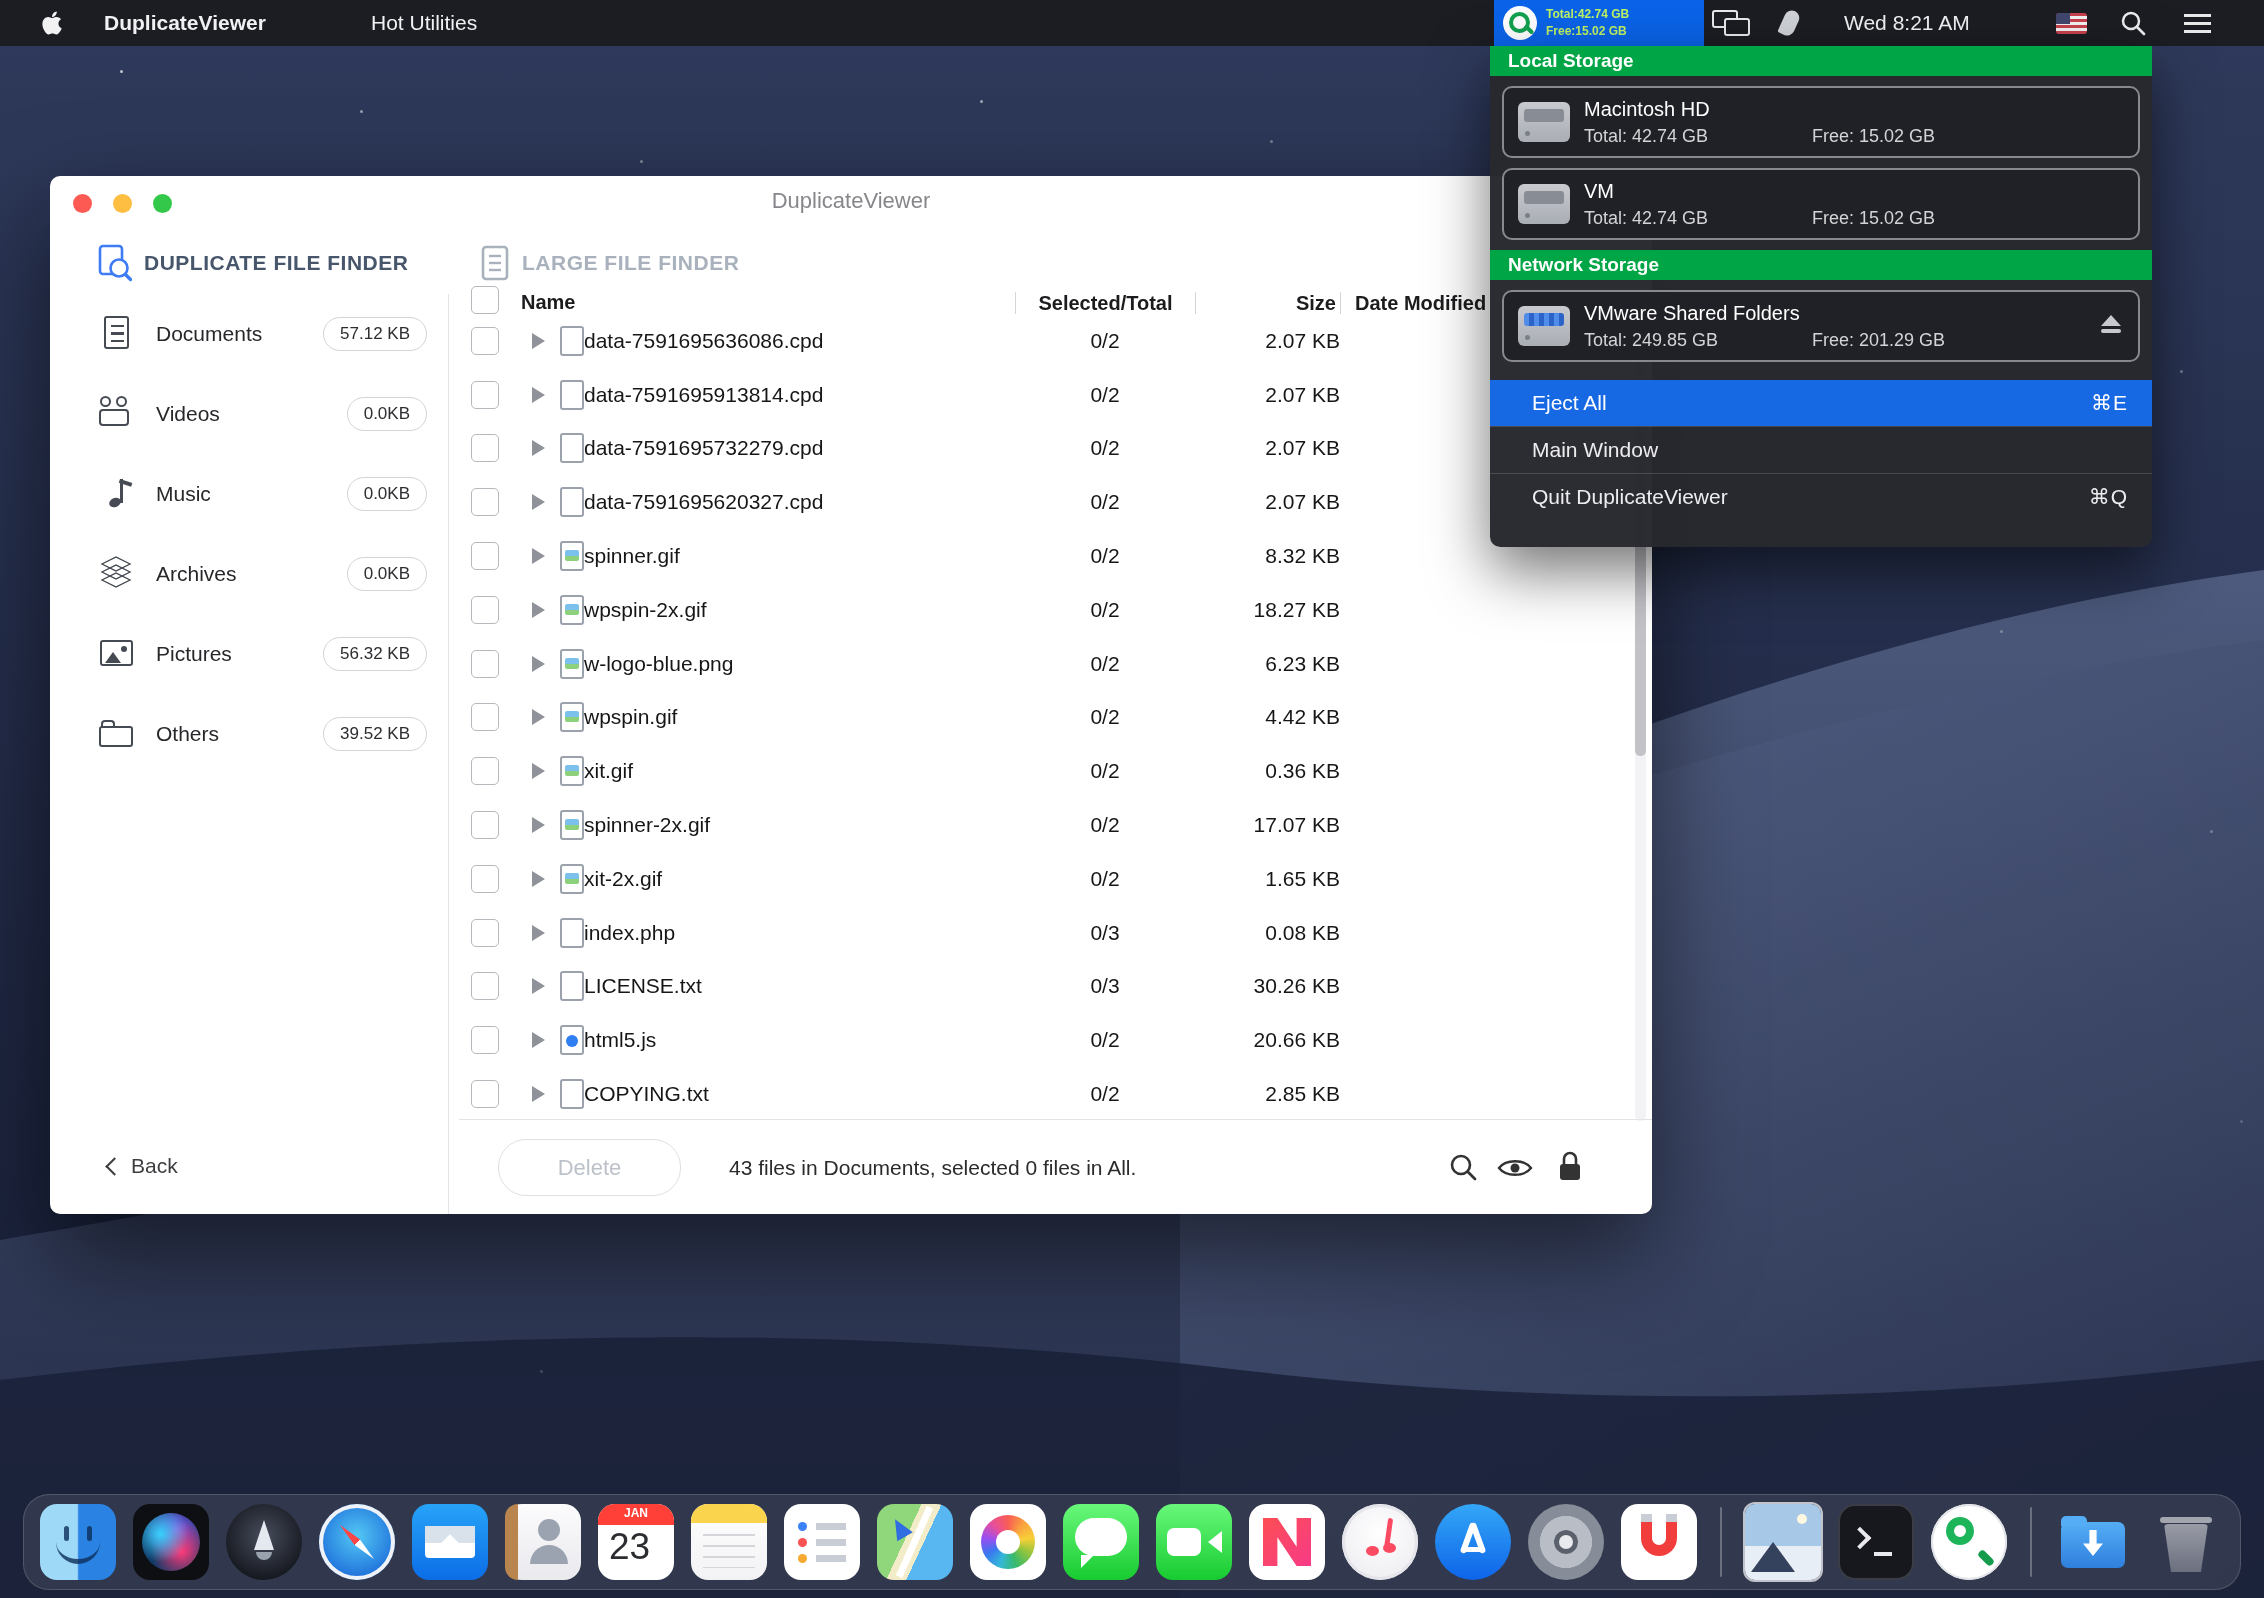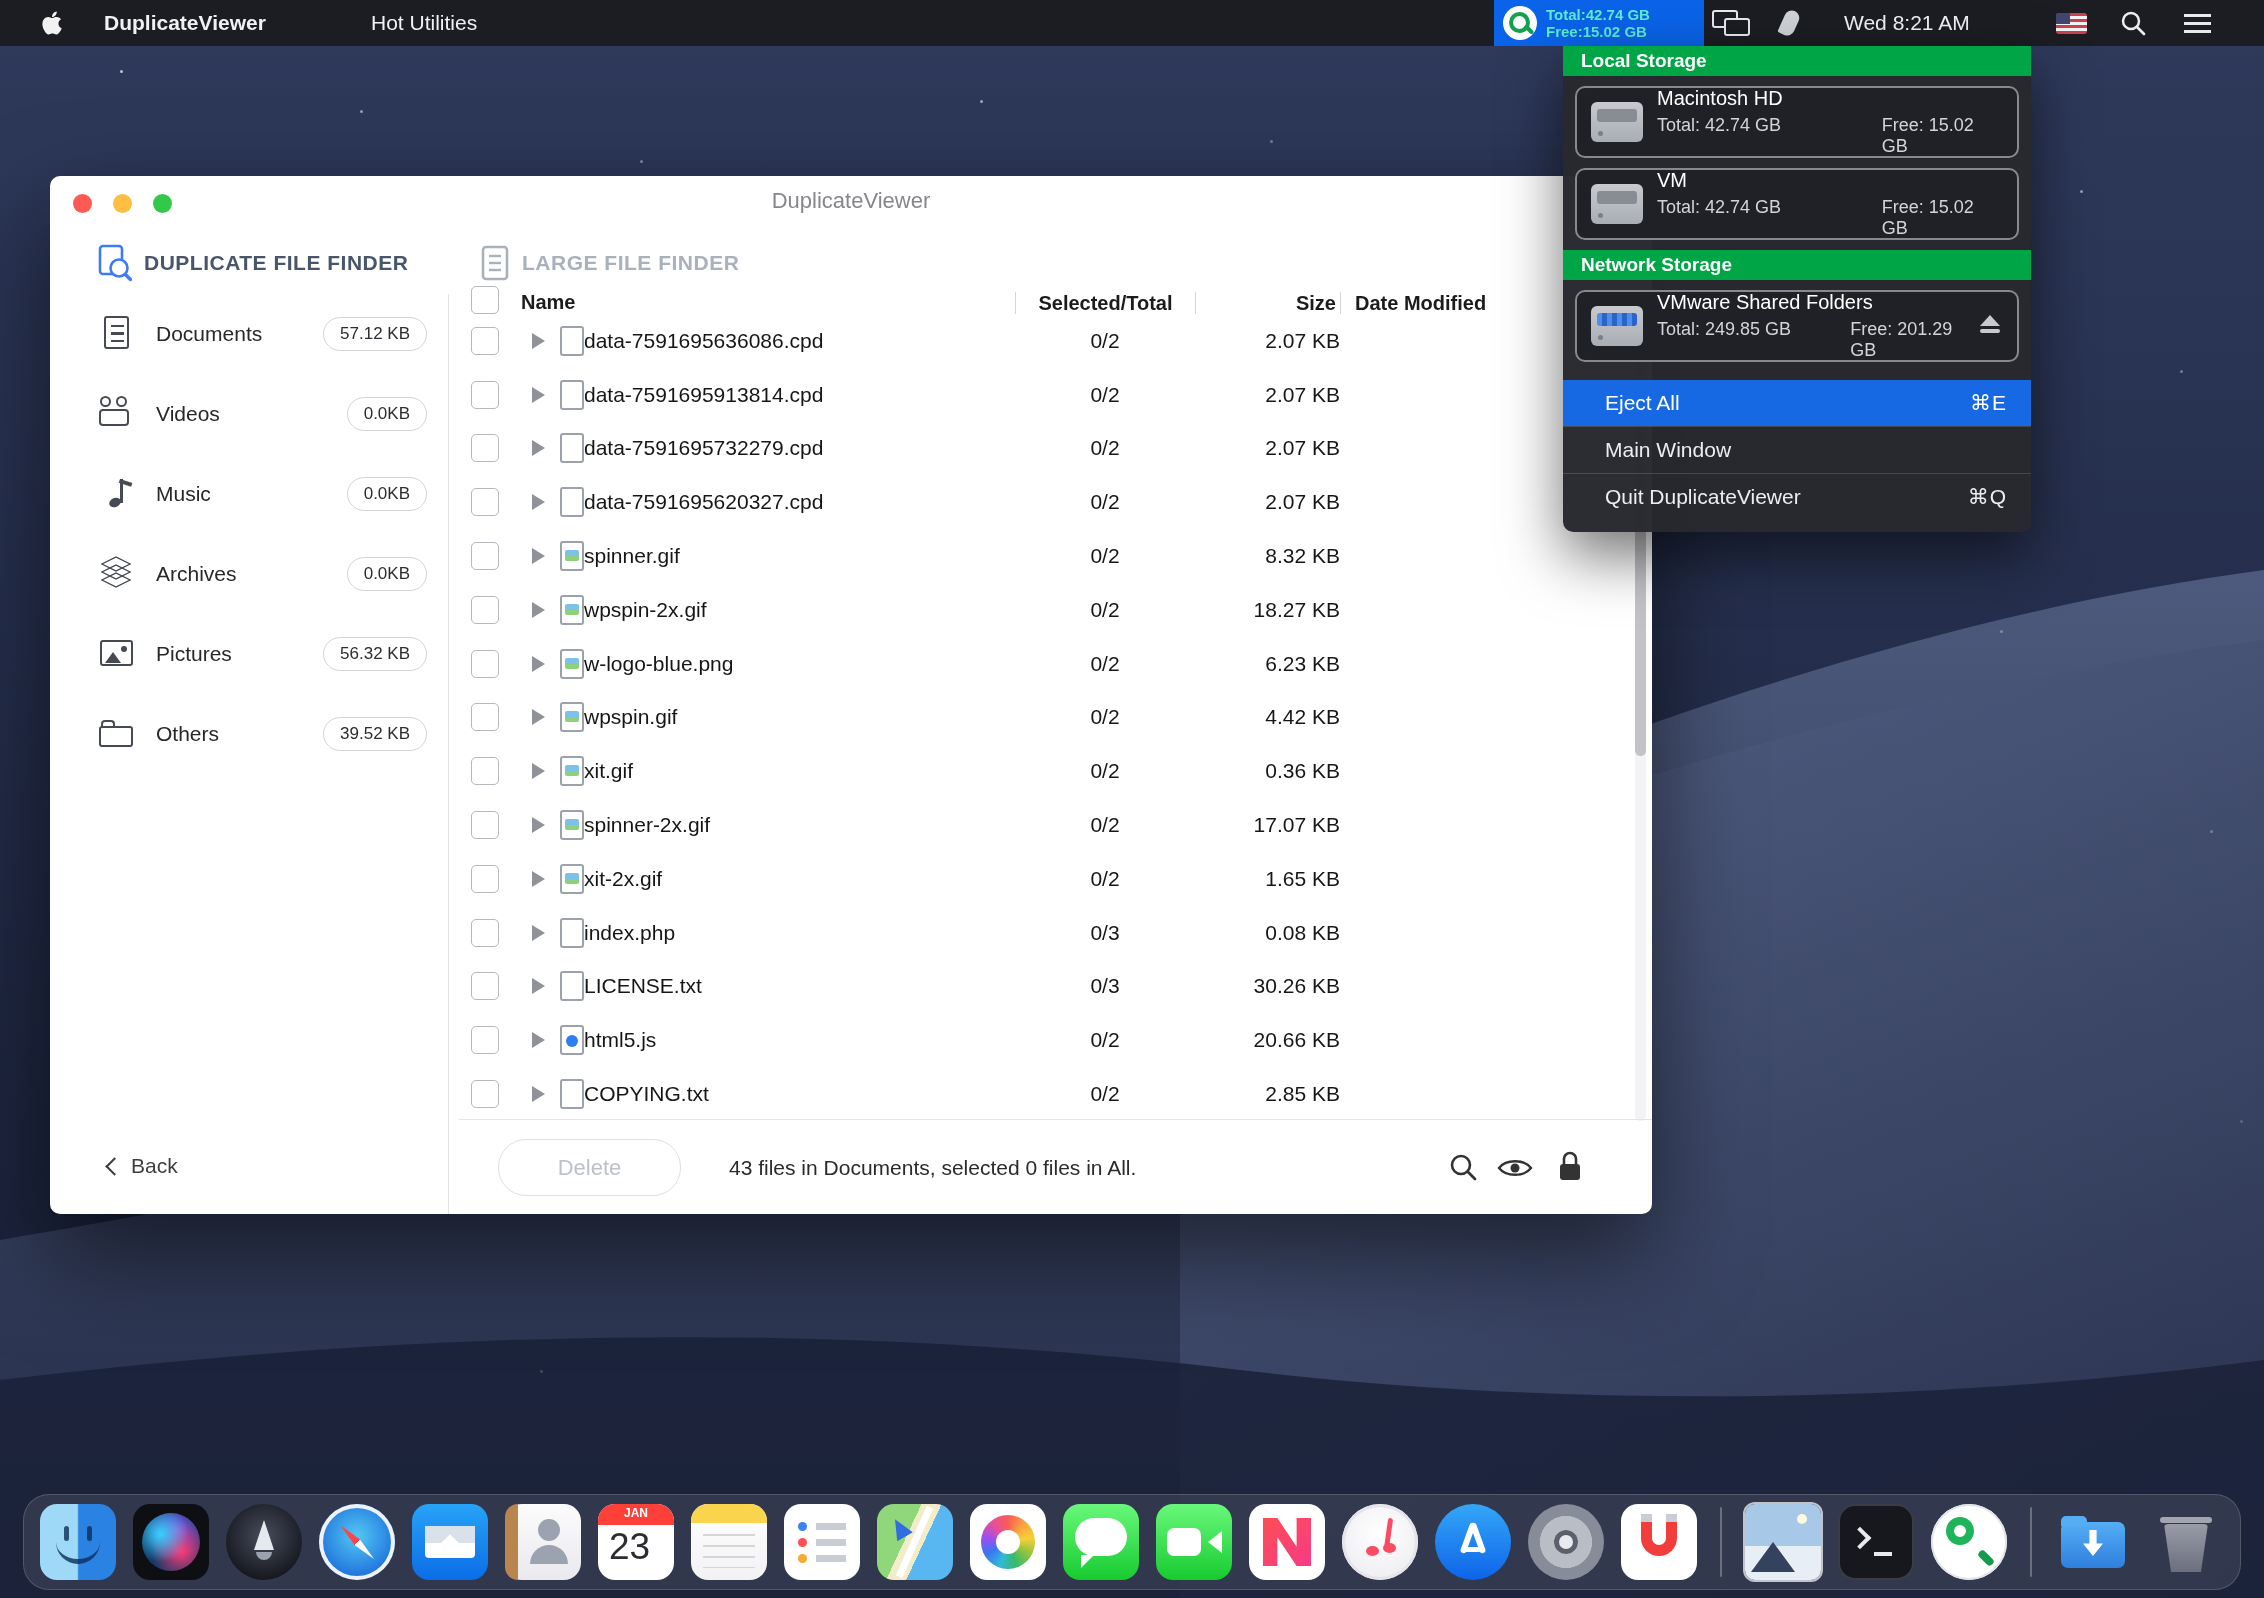--- a/index.html
+++ b/index.html
@@ -16,34 +16,34 @@
     1760px 380px 0 rgba(255,255,255,.3),420px 1300px 0 rgba(255,255,255,.18),2120px 1050px 0 rgba(255,255,255,.2)}
   
   .menubar{position:absolute;left:0;top:0;width:2264px;height:46px;background:rgba(27,28,33,.96);z-index:60;color:#f1f1f3}
   .apple{position:absolute;left:40px;top:9px;width:24px;height:28px}
   .mb-app{position:absolute;left:104px;top:0;line-height:46px;font-size:21px;font-weight:700}
   .mb-menu{position:absolute;left:371px;top:0;line-height:46px;font-size:21px}
   .mb-status{position:absolute;left:1494px;top:0;width:210px;height:46px;background:#0a63e8;display:flex;align-items:center;gap:9px;padding:0 9px;box-sizing:border-box}
   .appmag{width:34px;height:34px;border-radius:50%;background:#fff;position:relative;flex:none}
   .appmag::before{content:"";position:absolute;left:6px;top:6px;width:13px;height:13px;border:4px solid #12a14f;border-radius:50%}
   .appmag::after{content:"";position:absolute;right:6px;bottom:5px;width:4px;height:11px;background:#12a14f;border-radius:2px;transform:rotate(-45deg)}
-  .mb-status-text{font-size:15px;line-height:17px;font-weight:700;color:#5eead4}
+  .mb-status-text{font-size:12px;line-height:17px;font-weight:700;color:#bef264}
   .mb-mirror{position:absolute;left:1712px;top:8px;width:40px;height:30px}
   .mb-mirror::before{content:"";position:absolute;left:0;top:2px;width:22px;height:14px;border:2.5px solid #e9e9ec;border-radius:3px}
   .mb-mirror::after{content:"";position:absolute;left:12px;top:10px;width:22px;height:14px;border:2.5px solid #e9e9ec;border-radius:3px;background:#1b1c21}
   .mb-pen{position:absolute;left:1782px;top:10px;width:15px;height:26px;background:#cfd2d7;border-radius:8px 8px 8px 2px;transform:rotate(24deg)}
   .mb-clock{position:absolute;left:1844px;top:0;line-height:46px;font-size:21px;font-weight:400}
   .mb-flag{position:absolute;left:2056px;top:13px;width:31px;height:21px;border-radius:3px;overflow:hidden;
     background:repeating-linear-gradient(to bottom,#c8414d 0 3px,#f2f2f2 3px 6px)}
   .mb-flag::before{content:"";position:absolute;left:0;top:0;width:14px;height:11px;background:#41466e}
   .mb-search{position:absolute;left:2120px;top:10px}
   .mb-list{position:absolute;left:2184px;top:14px;width:27px;height:19px;background:repeating-linear-gradient(to bottom,#e9e9ec 0 3px,transparent 3px 8px)}
   
-  .smenu{position:absolute;left:1563px;top:46px;width:468px;background:rgba(40,41,46,.98);border-radius:0 0 10px 10px;z-index:70;
-    box-shadow:0 24px 60px rgba(0,0,0,.55);padding-bottom:12px;color:#ededf0}
+  .smenu{position:absolute;left:1490px;top:46px;width:662px;background:rgba(40,41,46,.98);border-radius:0 0 10px 10px;z-index:70;
+    box-shadow:0 24px 60px rgba(0,0,0,.55);padding-bottom:27px;color:#ededf0}
   .smenu-h{height:30px;line-height:30px;background:#00a546;color:#fff;font-size:19px;font-weight:700;padding-left:18px}
   .scard{margin:10px 12px;border:2px solid #88898d;border-radius:10px;background:#202126;height:72px;display:flex;align-items:center;padding:0 14px;gap:14px;box-sizing:border-box}
   .drive{width:52px;height:40px;background:linear-gradient(#c8cacf,#a9adb4);border-radius:6px;position:relative;flex:none}
   .drive::before{content:"";position:absolute;left:6px;top:7px;right:6px;height:13px;background:#888d95;border-radius:3px}
   .drive::after{content:"";position:absolute;left:7px;bottom:6px;width:5px;height:5px;border-radius:50%;background:#798089}
   .drive.net::before{background:repeating-linear-gradient(90deg,#4f8de8 0 5px,#2c63c8 5px 10px)}
   .scard-info{flex:1}
   .scard-name{font-size:20px;color:#fff;margin-bottom:5px}
   .scard-line{display:flex;font-size:18px;color:#d4d4d7}
   .scard-line span:first-child{width:228px}

